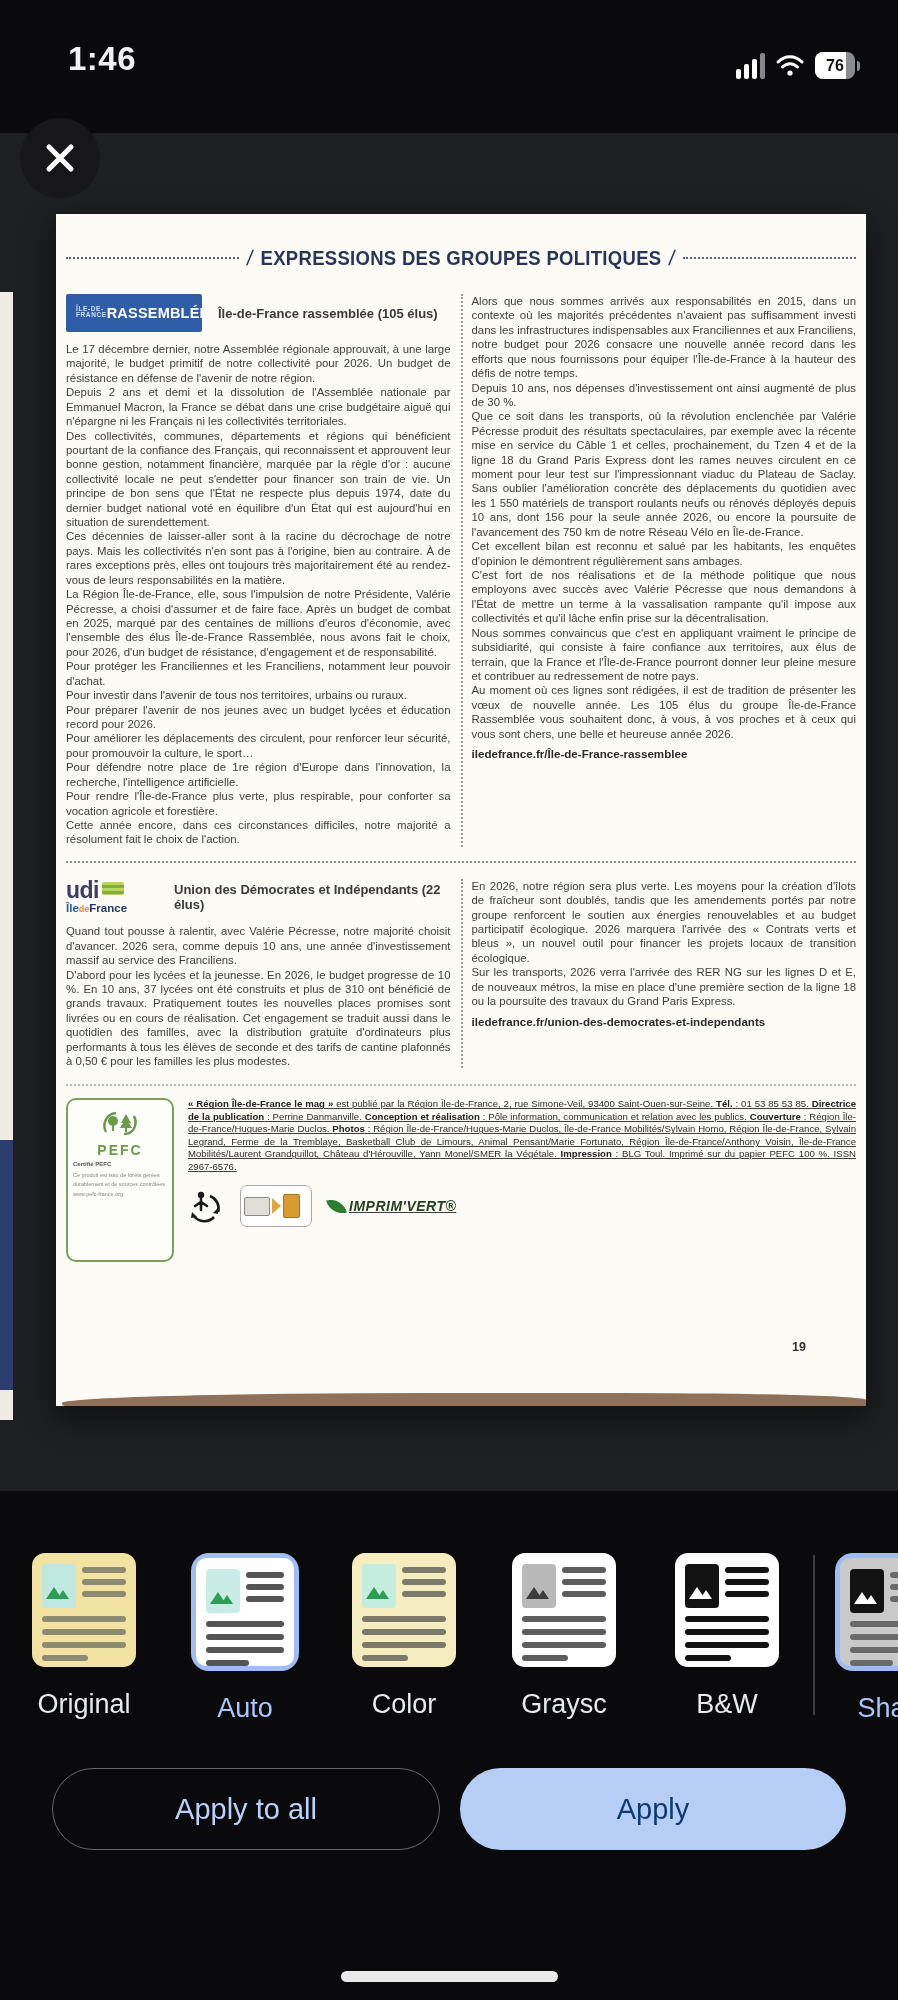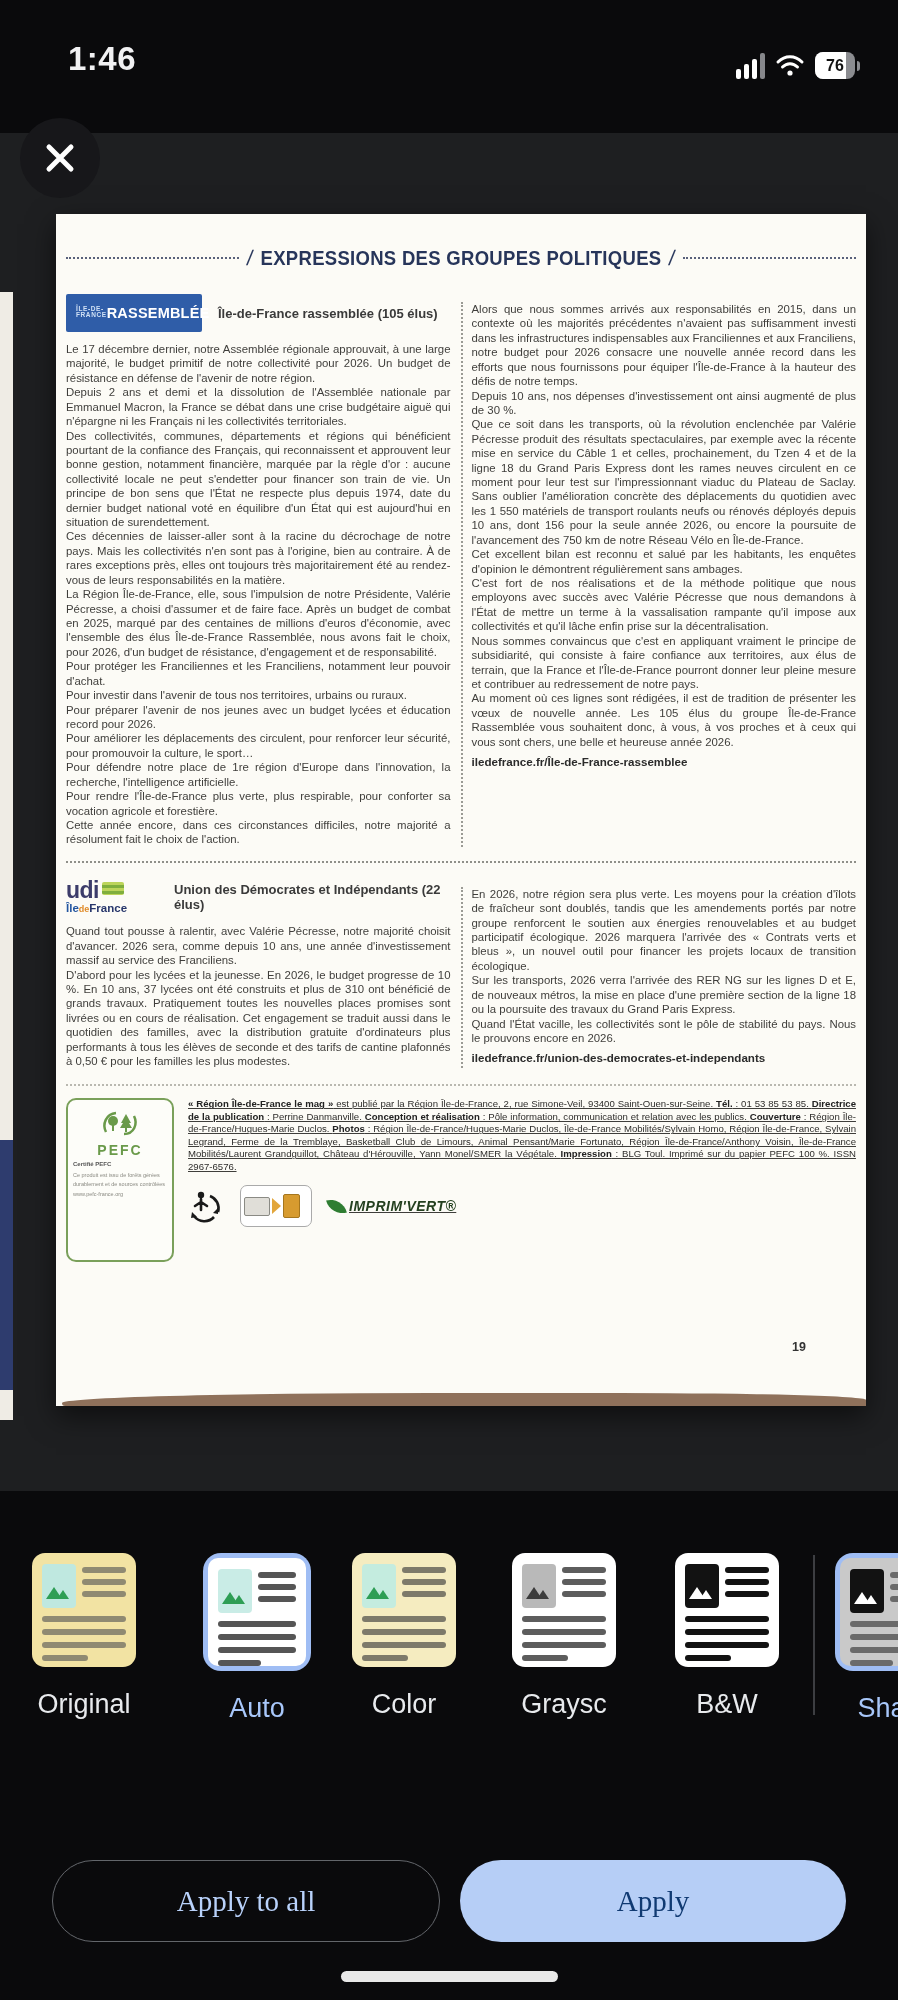--- a/index.html
+++ b/index.html
@@ -34,21 +34,21 @@
              border-radius:60% 40% 0 4px / 13px 9px 0 4px;opacity:.9;}
   .page-inner{position:absolute;inset:0 10px 20px 10px;overflow:hidden;}
 
   .mag-header{display:flex;align-items:center;gap:8px;margin-top:32px;}
   .dotline{flex:1;border-top:2px dotted #58607a;height:0;}
   .slash{color:#2c3a5e;font-size:21px;font-weight:300;transform:skewX(-8deg);}
   .mag-title{color:#27355a;font-size:18.5px;font-weight:bold;letter-spacing:.3px;transform:scaleY(1.12);white-space:nowrap;}
 
   .cols{display:flex;margin-top:24px;}
   .col{flex:1;min-width:0;}
-  .col.right{border-left:2px dotted #9a9a94;padding-left:9px;margin-left:8px;margin-top:8px;}
+  .col.right{border-left:2px dotted #9a9a94;padding-left:9px;margin-left:8px;}
   .col.left{padding-right:2px;}
   .body-txt p{margin:0;font-size:11.4px;line-height:1.265;text-align:justify;}
   .grp-link{margin-top:6px;font-size:11.6px;font-weight:bold;color:#2b2b2b;}
 
   .logo-row{display:flex;align-items:center;gap:16px;margin-bottom:10px;}
   .idf-logo{width:130px;height:38px;background:#2f5da8;border-radius:2px;display:flex;align-items:center;
             padding-left:6px;gap:4px;flex:none;}
   .idf-logo .txt{display:flex;flex-direction:row;line-height:1;}
   .idf-logo .l1{color:#cfe0f5;font-size:6.5px;font-weight:bold;letter-spacing:.6px;}
   .idf-logo .l2{color:#fff;font-size:14.5px;font-weight:800;letter-spacing:.2px;}
@@ -125,21 +125,21 @@
   .v-bw .t-img{background:#121212;}
   .v-bw .mt1,.v-bw .mt2{border-bottom-color:#fff;}
   .v-bw .bar{background:#121212;}
   .v-shadow .thumb{background:#c9c9c9;}
   .v-shadow .t-img{background:#121212;}
   .v-shadow .mt1,.v-shadow .mt2{border-bottom-color:#fff;}
   .v-shadow .bar{background:#6a6a6a;}
   .f-divider{position:absolute;left:813px;top:2px;width:2px;height:160px;background:#3d3e42;}
 
   
-  .actions{position:absolute;left:0;top:1860px;width:898px;height:100px;font-family:Liberation Serif, serif;}
+  .actions{position:absolute;left:0;top:1768px;width:898px;height:100px;}
   .btn{position:absolute;top:0;height:82px;border-radius:41px;display:flex;align-items:center;
        justify-content:center;font-size:29px;box-sizing:border-box;}
   .btn-outline{left:52px;width:388px;border:1.5px solid #63666b;color:#b9d2fb;background:transparent;}
   .btn-fill{left:460px;width:386px;background:#b6cef6;color:#103a72;font-weight:500;}
   .home-ind{position:absolute;left:341px;top:1971px;width:217px;height:11px;border-radius:6px;background:#e9e9e9;}
 </style>
 </head>
 <body>
 
 <div class="screen">
@@ -242,21 +242,20 @@
                 </div>
               </div>
               <div class="grp-title">Union des Démocrates et Indépendants (22 élus)</div>
             </div>
             <p>Quand tout pousse à ralentir, avec Valérie Pécresse, notre majorité choisit d'avancer. 2026 sera, comme depuis 10 ans, une année d'investissement massif au service des Franciliens.</p>
             <p>D'abord pour les lycées et la jeunesse. En 2026, le budget progresse de 10 %. En 10 ans, 37 lycées ont été construits et plus de 310 ont bénéficié de grands travaux. Pratiquement toutes les nouvelles places promises sont livrées ou en cours de réalisation. Cet engagement se traduit aussi dans le quotidien des familles, avec la distribution gratuite d'ordinateurs plus performants à tous les élèves de seconde et des tarifs de cantine plafonnés à 0,50 € pour les familles les plus modestes.</p>
           </div>
           <div class="col right body-txt">
             <p>En 2026, notre région sera plus verte. Les moyens pour la création d'îlots de fraîcheur sont doublés, tandis que les amendements portés par notre groupe renforcent le soutien aux énergies renouvelables et au budget participatif écologique. 2026 marquera l'arrivée des « Contrats verts et bleus », un nouvel outil pour financer les projets locaux de transition écologique.</p>
             <p>Sur les transports, 2026 verra l'arrivée des RER NG sur les lignes D et E, de nouveaux métros, la mise en place d'une première section de la ligne 18 ou la poursuite des travaux du Grand Paris Express.</p>
-            <p>Quand l'État vacille, les collectivités sont le pôle de stabilité du pays. Nous le prouvons encore en 2026.</p>
             <div class="grp-link">iledefrance.fr/union-des-democrates-et-independants</div>
           </div>
         </div>
 
         <div class="imprint">
           <div class="pefc">
             <svg width="40" height="34" viewBox="0 0 40 34">
               <path d="M6 26 C2 18 6 8 16 7" fill="none" stroke="#6a9a4a" stroke-width="2.5"></path>
               <path d="M34 10 C38 18 34 28 24 28" fill="none" stroke="#6a9a4a" stroke-width="2.5"></path>
               <circle cx="13" cy="15" r="5" fill="#6a9a4a"></circle>
@@ -318,21 +317,21 @@
             <div class="t-body">
               <div class="bar"></div>
               <div class="bar"></div>
               <div class="bar"></div>
               <div class="bar short"></div>
             </div>
           </div>
         </div>
       <div class="f-label">Original</div>
     </div>
-    <div class="f-item v-auto selected" style="left:204px;">
+    <div class="f-item v-auto selected" style="left:192px;">
       <div class="thumb-wrap">
           <div class="thumb">
             <div class="t-top">
               <div class="t-img">
                 <div class="mt1"></div>
                 <div class="mt2"></div>
               </div>
               <div class="t-lines">
                 <div class="bar"></div>
                 <div class="bar"></div>

